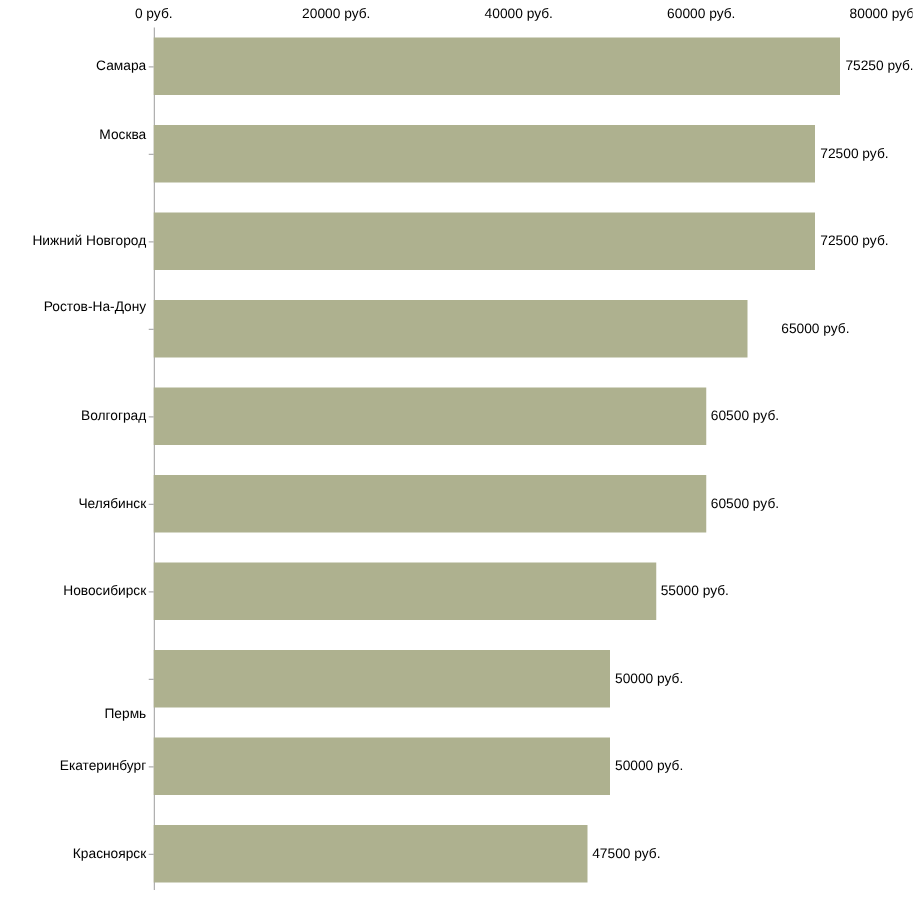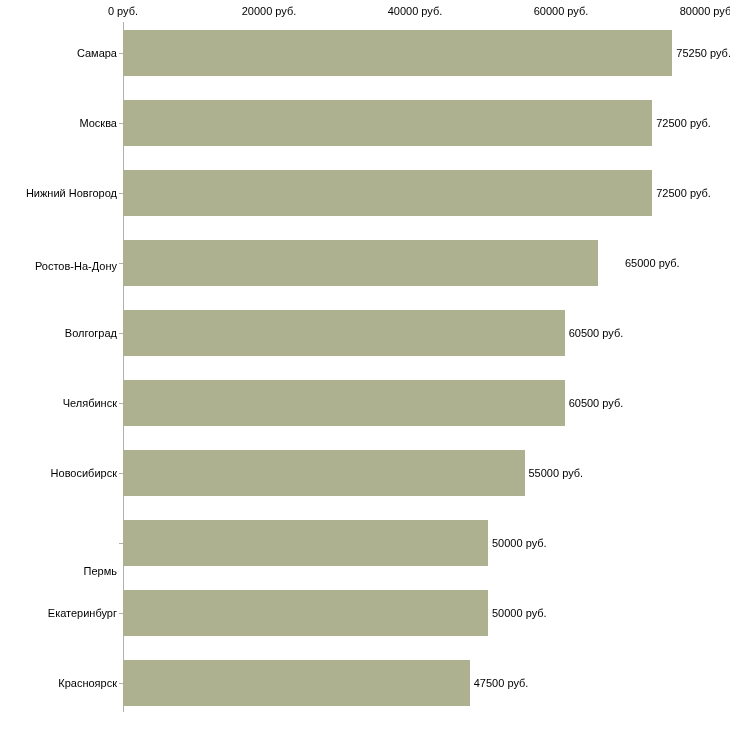--- a/index.html
+++ b/index.html
@@ -142,25 +142,25 @@
         <div class="bar" style="width: 365px; background: rgb(174, 177, 143);"></div>
         <div class="bar-value" style="left: 365px;">50000 руб.</div>
       </div>
       <div class="bar-row" style="top: 638px; height: 46px; padding-left: 38px;">
         <div class="bar" style="width: 346.75px; background: rgb(174, 177, 143);"></div>
         <div class="bar-value" style="left: 346.75px;">47500 руб.</div>
       </div>
     </div>
 <div class="cat-label" style="top: 53px; margin-left: 28px;">Самара</div>
     <div class="cat-tick" style="top: 53px;"></div>
-    <div class="cat-label" style="top: 123px;">Москва</div>
+    <div class="cat-label" style="top: 108px;">Москва</div>
     <div class="cat-tick" style="top: 123px;"></div>
     <div class="cat-label" style="top: 193px;">Нижний Новгород</div>
     <div class="cat-tick" style="top: 193px;"></div>
-    <div class="cat-label" style="top: 266px;">Ростов-На-Дону</div>
+    <div class="cat-label" style="top: 246px;">Ростов-На-Дону</div>
     <div class="cat-tick" style="top: 263px;"></div>
     <div class="cat-label" style="top: 333px;">Волгоград</div>
     <div class="cat-tick" style="top: 333px;"></div>
     <div class="cat-label" style="top: 403px;">Челябинск</div>
     <div class="cat-tick" style="top: 403px;"></div>
     <div class="cat-label" style="top: 473px;">Новосибирск</div>
     <div class="cat-tick" style="top: 473px;"></div>
     <div class="cat-label" style="top: 543px; margin-top: 28px;">Пермь</div>
     <div class="cat-tick" style="top: 543px;"></div>
     <div class="cat-label" style="top: 613px;">Екатеринбург</div>

